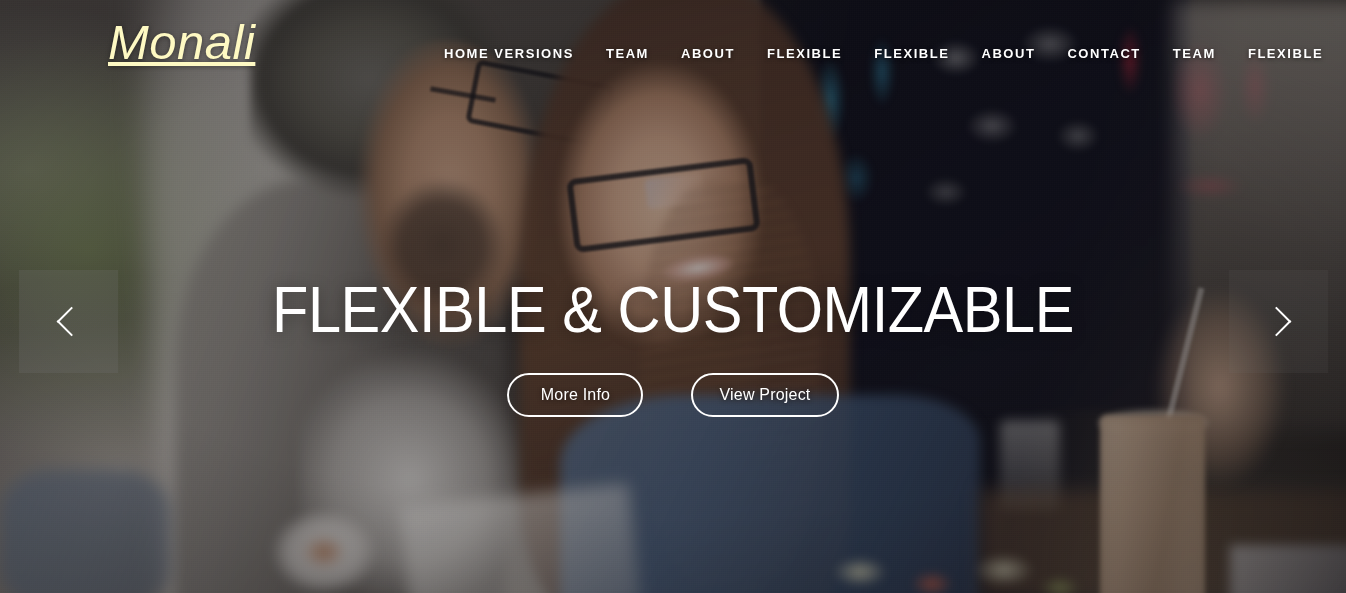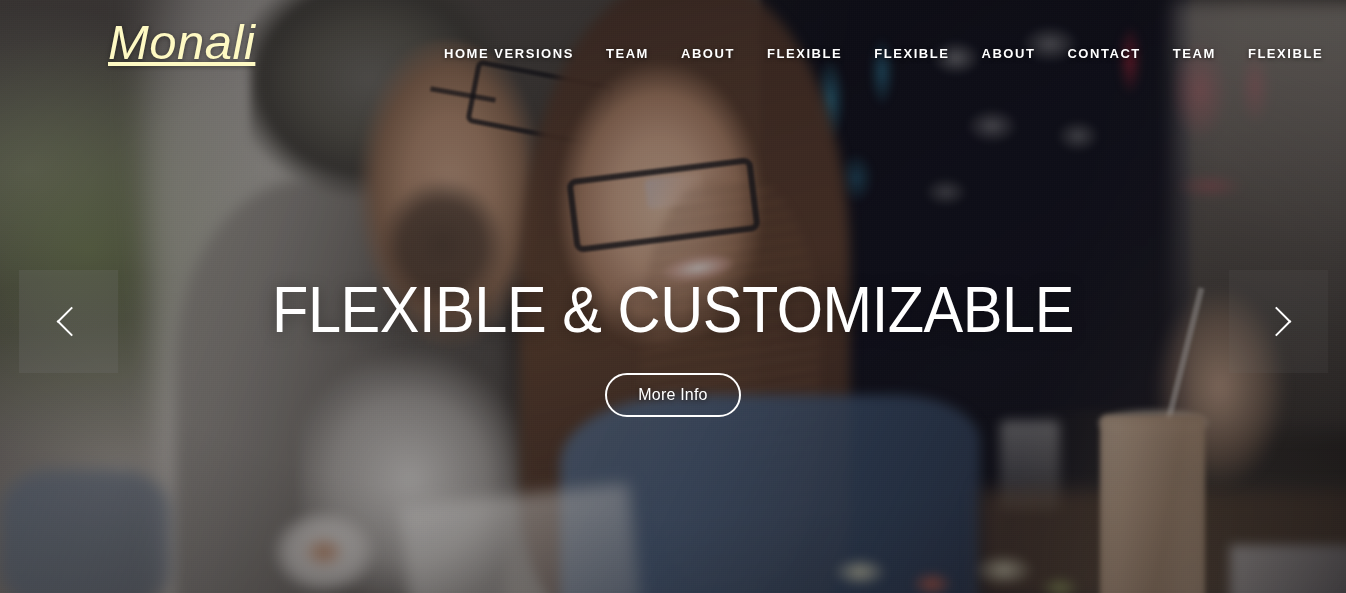--- a/index.html
+++ b/index.html
@@ -498,20 +498,21 @@
       <a class="nav-link" href="#">TEAM</a>
       <a class="nav-link" href="#">FLEXIBLE</a>
     </nav>
   </header>
 
   <div class="slide-content">
     <h1 class="slide-title">FLEXIBLE &amp; CUSTOMIZABLE</h1>
 
     <div class="slide-actions">
       <button class="btn-outline">More Info</button>
+      <button class="btn-outline">View Project</button>
     </div>
   </div>
 
   <button class="slider-nav prev">
     <span class="chev left"></span>
   </button>
   <button class="slider-nav next">
     <span class="chev right"></span>
   </button>
 

